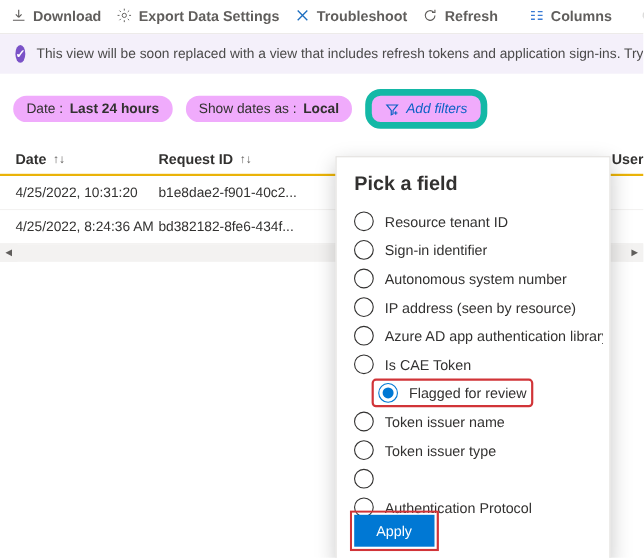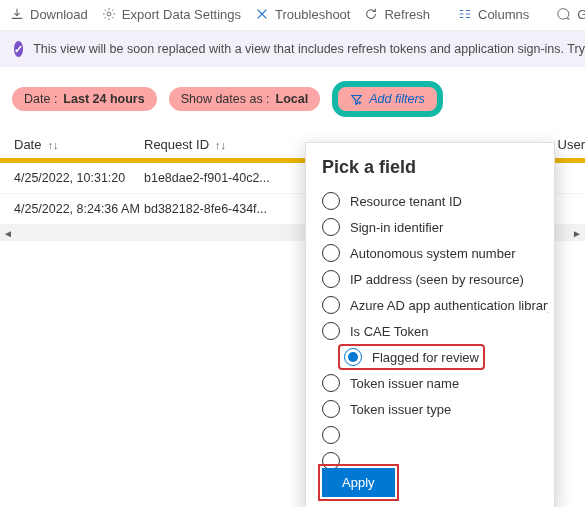--- a/index.html
+++ b/index.html
@@ -17,21 +17,21 @@
   .toolbar {
     display: flex;
     align-items: center;
     gap: 14px;
     padding: 6px 10px 8px 10px;
     border-bottom: 1px solid #edebe9;
     color: #605e5c;
     white-space: nowrap;
     overflow: hidden;
   }
-  .toolbar .item { display: inline-flex; align-items: center; gap: 6px; cursor: pointer; }
+  .toolbar .item { display: inline-flex; align-items: center; gap: 6px; cursor: pointer; font-weight: bold; }
   .toolbar .sep { width: 1px; height: 16px; background: #d2d0ce; }
   .toolbar svg { flex: 0 0 auto; }
   .icon { display:inline-flex; }
   .banner {
     display: flex;
     align-items: center;
     gap: 10px;
     background: #f4f0fa;
     color: #4b4a4a;
     padding: 10px 14px;
@@ -45,21 +45,21 @@
     align-items: center; justify-content: center; font-size: 11px; font-weight: bold;
   }
   .filters {
     display: flex;
     align-items: center;
     gap: 12px;
     padding: 14px 12px 12px 12px;
     white-space: nowrap;
   }
   .pill {
-    background: #fca5a5;
+    background: #f0abfc;
     border-radius: 14px;
     padding: 5px 12px;
     font-size: 12.5px;
     color: #323130;
     display: inline-flex;
     align-items: center;
     gap: 6px;
     cursor: pointer;
   }
   .pill .lbl { color: #323130; }
@@ -67,23 +67,23 @@
   .add-pill {
     border: 6px solid #14b8a6;
     color: #0b61c4;
     font-style: italic;
   }
   .grid {
     position: relative;
   }
   .grid-head {
     display: flex;
-    border-bottom: 5px solid #eab308;
+    border-bottom: 2px solid #eab308;
     padding: 8px 0 6px 14px;
-    font-weight: 400;
+    font-weight: 700;
     font-size: 13px;
     color: #323130;
   }
   .col-date { width: 130px; display:flex; align-items:center; gap:6px; }
   .col-req  { width: 123px; display:flex; align-items:center; gap:6px; }
   .col-user { flex: 1; display:flex; align-items:center; gap:6px;justify-content:flex-end; }
   .sort { color:#605e5c; font-size:11px; }
   .row {
     display: flex;
     padding: 8px 0 8px 14px;
@@ -297,17 +297,18 @@
       </div><div class="opt">
         <span class="radio"></span>
         <span>Token issuer name</span>
       </div><div class="opt">
         <span class="radio"></span>
         <span>Token issuer type</span>
       </div><div class="opt">
         <span class="radio"></span>
       </div><div class="opt">
         <span class="radio"></span>
+        <span>Authentication Protocol</span>
       </div></div>
   <div class="apply-wrap">
     <button class="apply-btn">Apply</button>
   </div>
 </div>
 
 </body></html>

